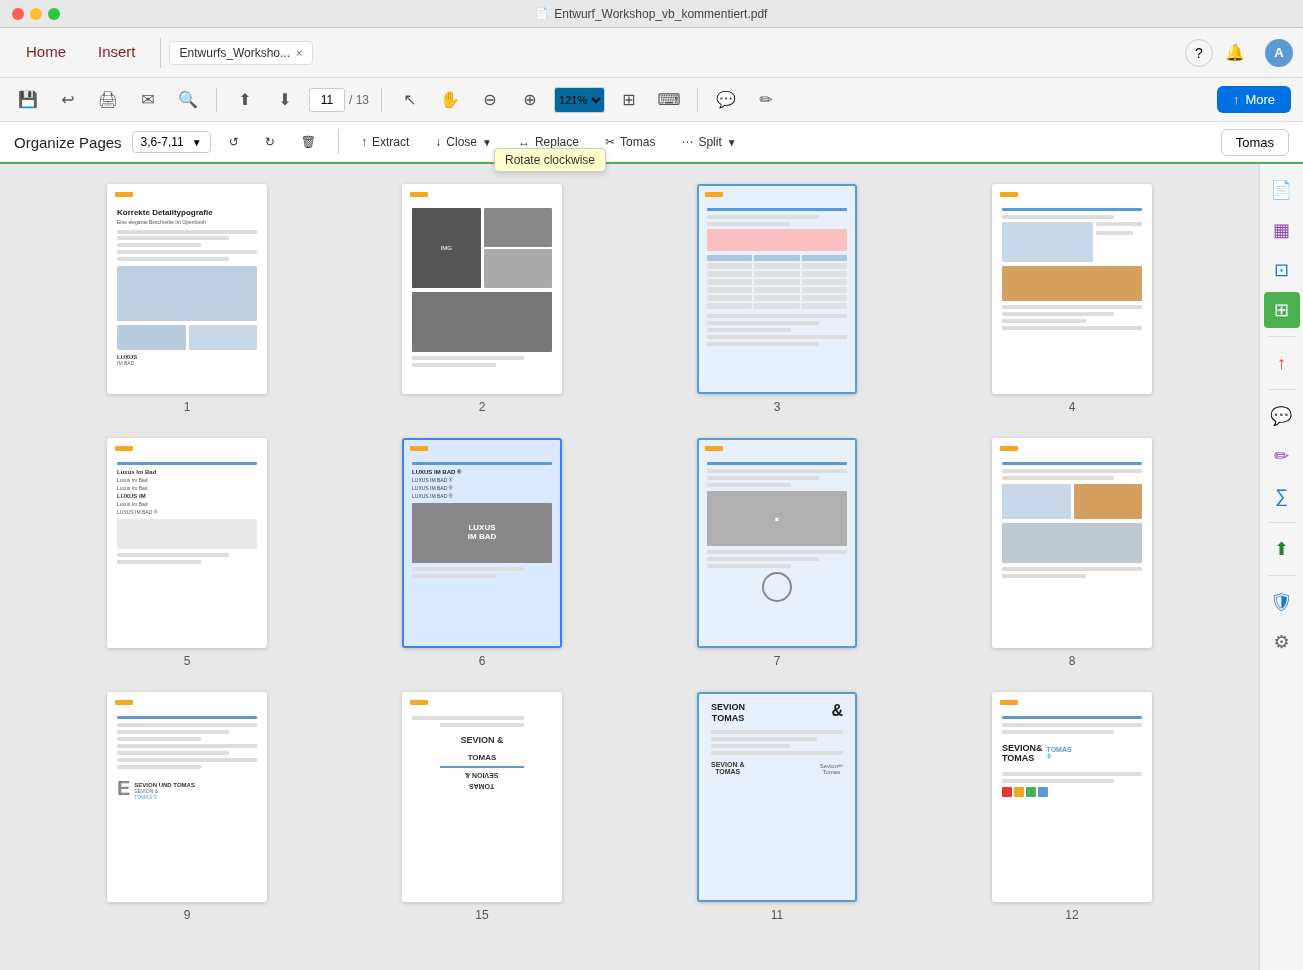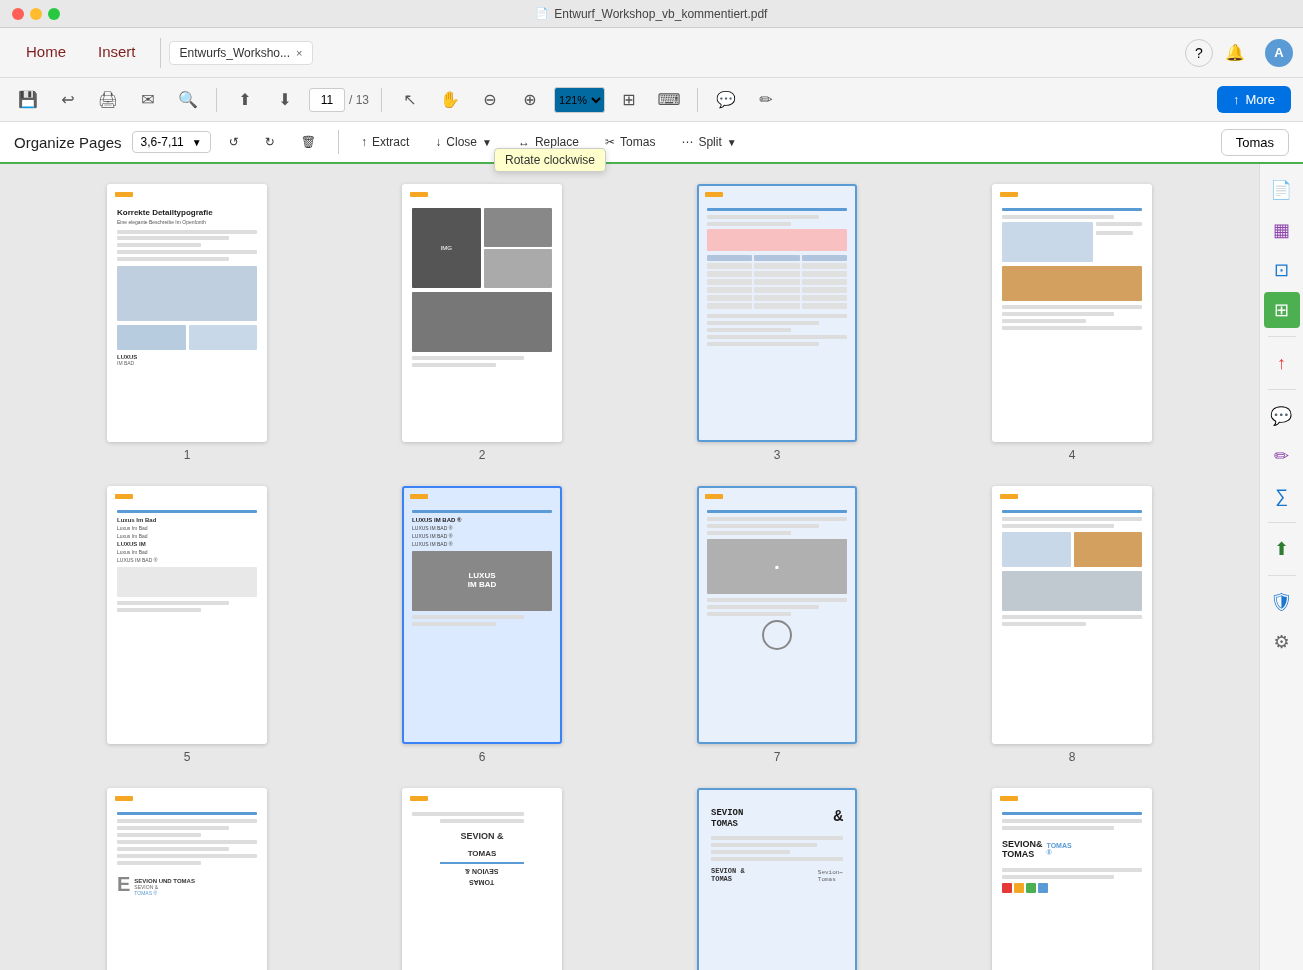--- a/index.html
+++ b/index.html
@@ -56,21 +56,21 @@
     .sidebar-icon.active { background: #4CAF50; color: #fff; }
     .sidebar-icon.red { color: #e53935; }
     .sidebar-icon.purple { color: #8e44ad; }
     .sidebar-icon.blue { color: #1976d2; }
     .sidebar-icon.green { color: #2e7d32; }
     .sidebar-icon.yellow { color: #f9a825; }
     .sidebar-sep { width: 28px; height: 1px; background: #ddd; margin: 4px 0; }
 
     
     .page-item { display: flex; flex-direction: column; align-items: center; gap: 6px; }
-    .page-thumb { width: 160px; height: 258px; background: #fff; border: 2px solid transparent; border-radius: 3px; display: flex; align-items: center; justify-content: center; cursor: pointer; position: relative; overflow: hidden; box-shadow: 0 1px 4px rgba(0,0,0,0.18); }
+    .page-thumb { width: 160px; height: 210px; background: #fff; border: 2px solid transparent; border-radius: 3px; display: flex; align-items: center; justify-content: center; cursor: pointer; position: relative; overflow: hidden; box-shadow: 0 1px 4px rgba(0,0,0,0.18); }
     .page-thumb.selected { border-color: #5b9bd5; background: #e8f0fb; }
     .page-num { font-size: 12px; color: #555; }
 
     
     .thumb-inner { width: 100%; height: 100%; padding: 8px; position: relative; }
     .thumb-line { height: 4px; background: #ddd; margin-bottom: 3px; border-radius: 1px; }
     .thumb-line.short { width: 60%; }
     .thumb-line.med { width: 80%; }
     .thumb-line.full { width: 100%; }
     .thumb-title-text { font-size: 7px; font-weight: bold; color: #333; margin-bottom: 3px; }
@@ -454,21 +454,21 @@
               </div>
             </div>
           </div>
         </div>
         <span class="page-num">15</span>
       </div>
 
       <div class="page-item">
         <div class="page-thumb selected">
           <div class="thumb-inner">
-            <div style="margin-top:10px;text-align:left;padding:0 4px;font-family:Liberation Mono, monospace;">
+            <div style="margin-top:0;text-align:center;padding:0 4px;">
               <div style="display:flex;justify-content:space-between;align-items:flex-start;margin-bottom:6px;">
                 <div>
                   <div style="font-size:9px;font-weight:bold;color:#1a1a1a;line-height:1.2;">SEVION</div>
                   <div style="font-size:9px;font-weight:bold;color:#1a1a1a;line-height:1.2;">TOMAS</div>
                 </div>
                 <div style="font-size:16px;font-weight:bold;color:#1a1a1a;">&amp;</div>
               </div>
               <div class="thumb-line full"></div>
               <div class="thumb-line med"></div>
               <div class="thumb-line short"></div>

